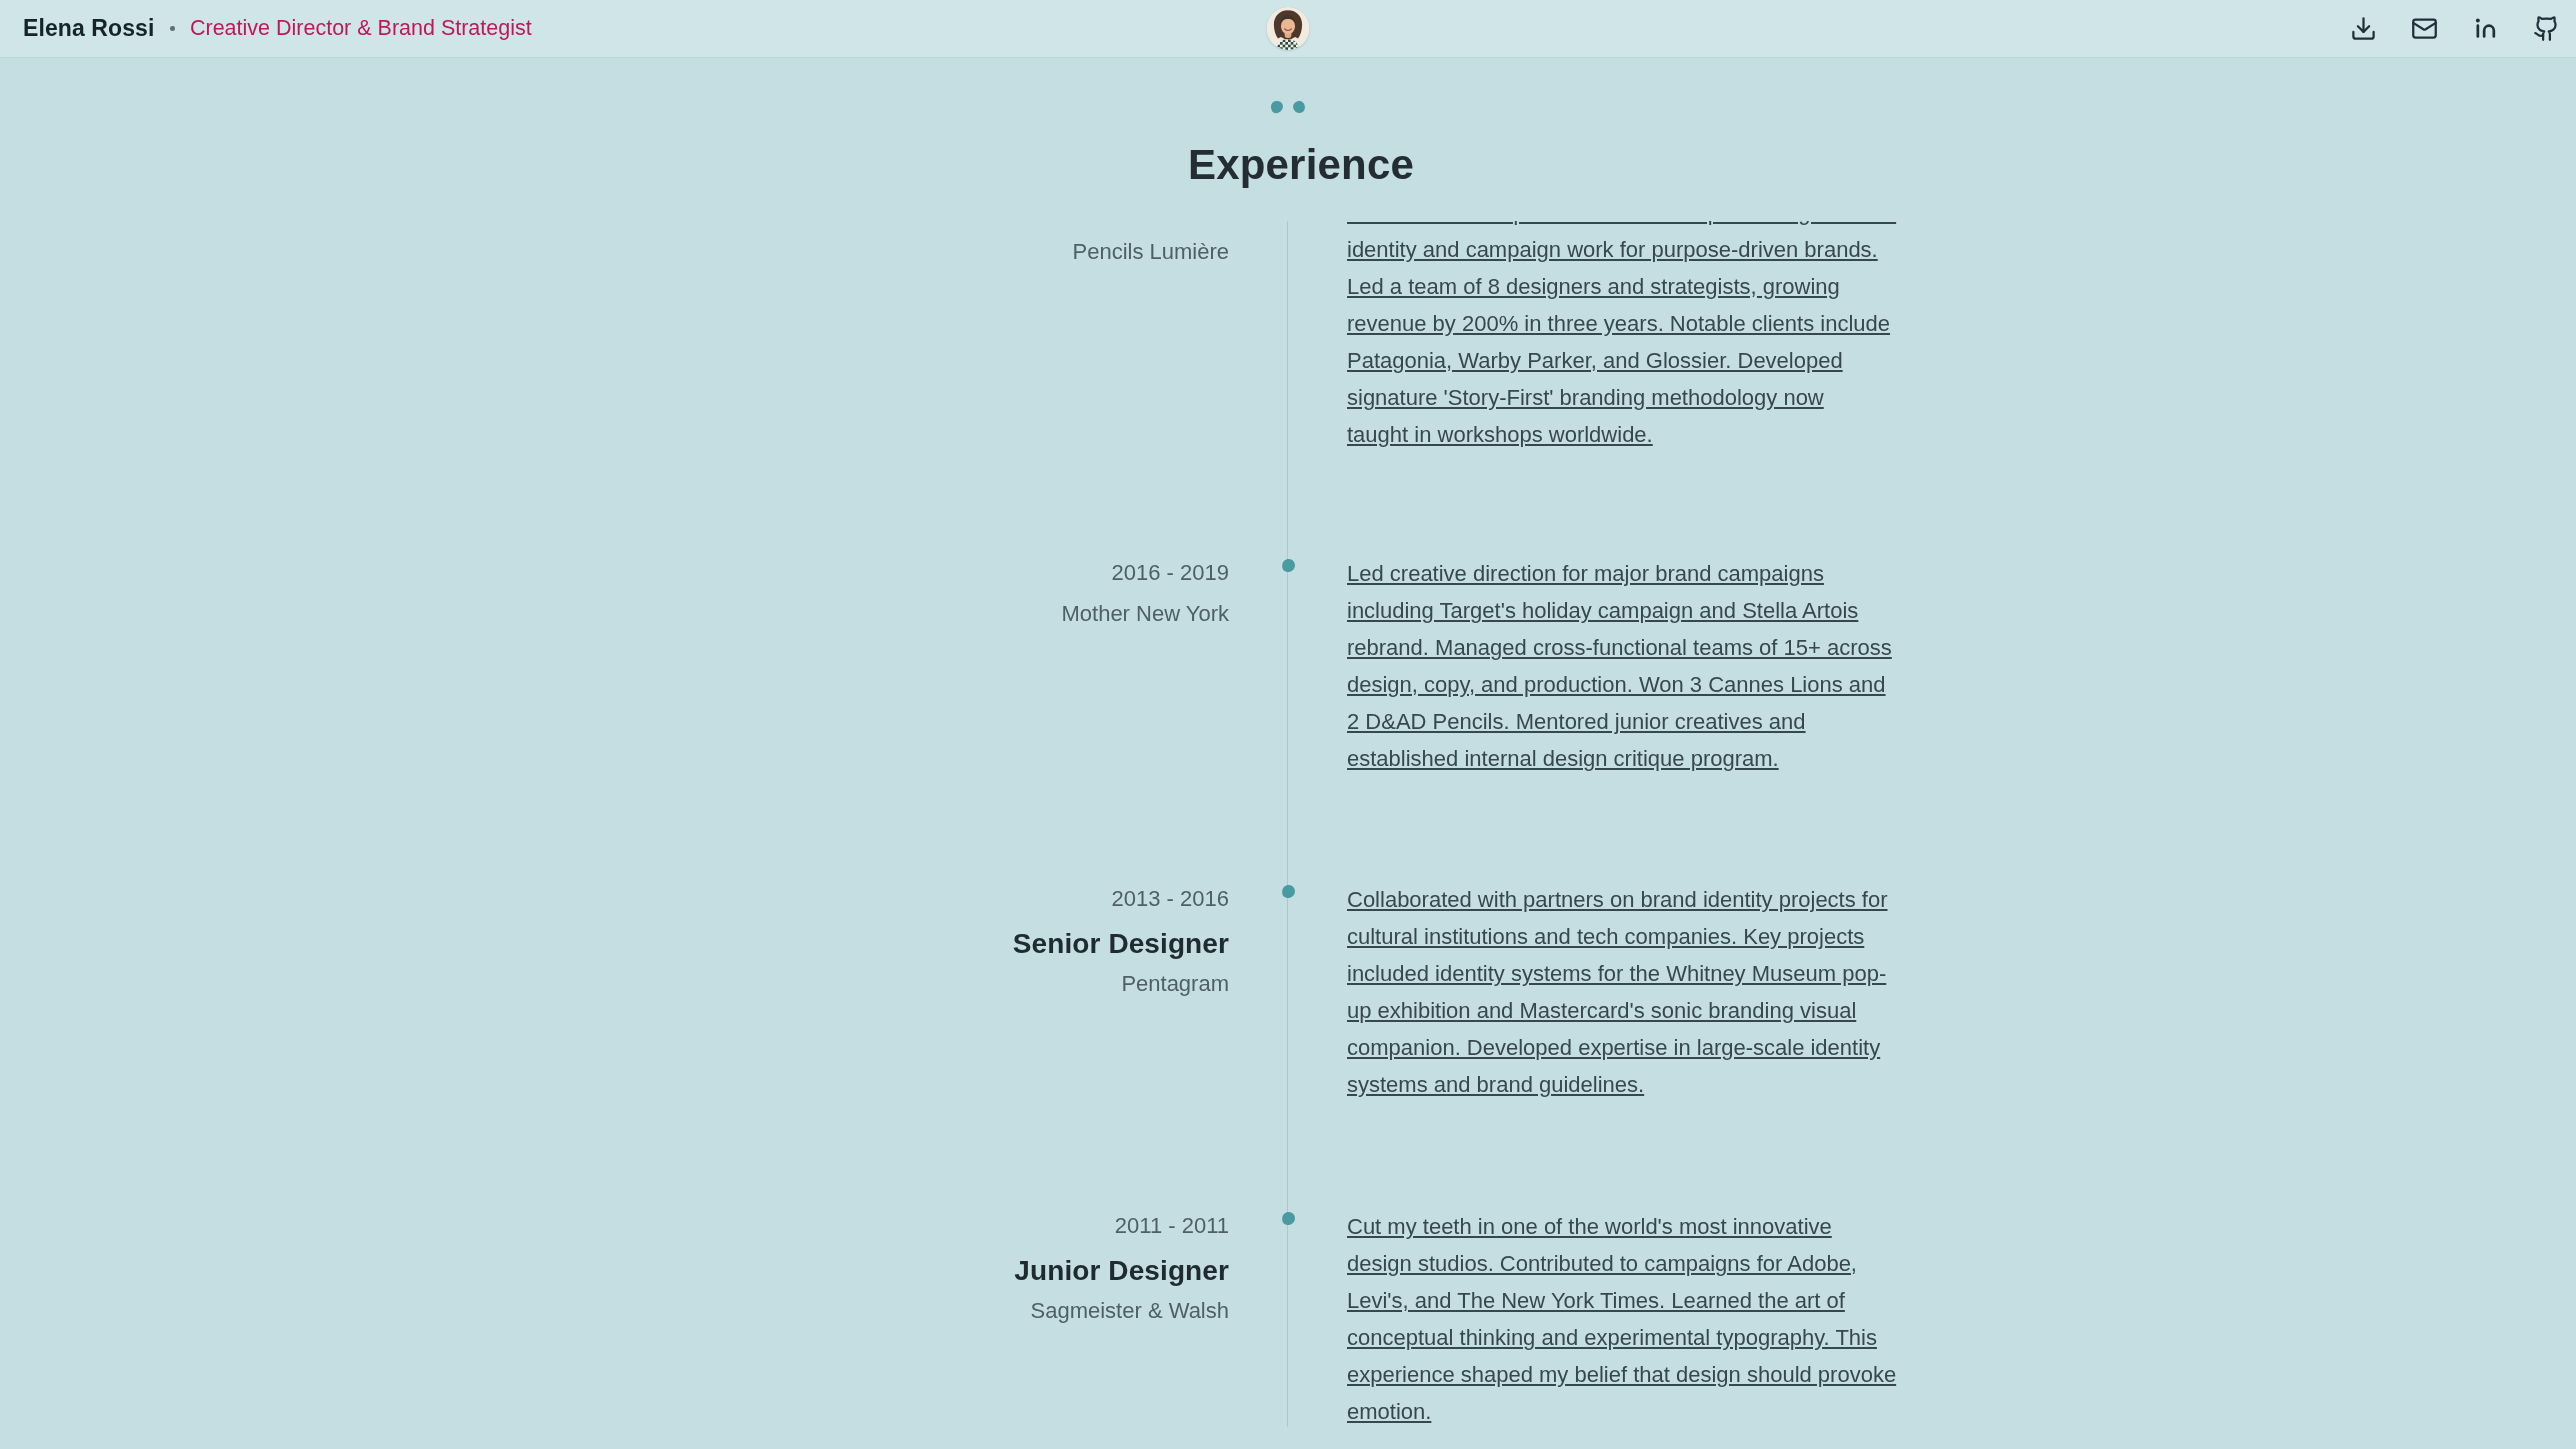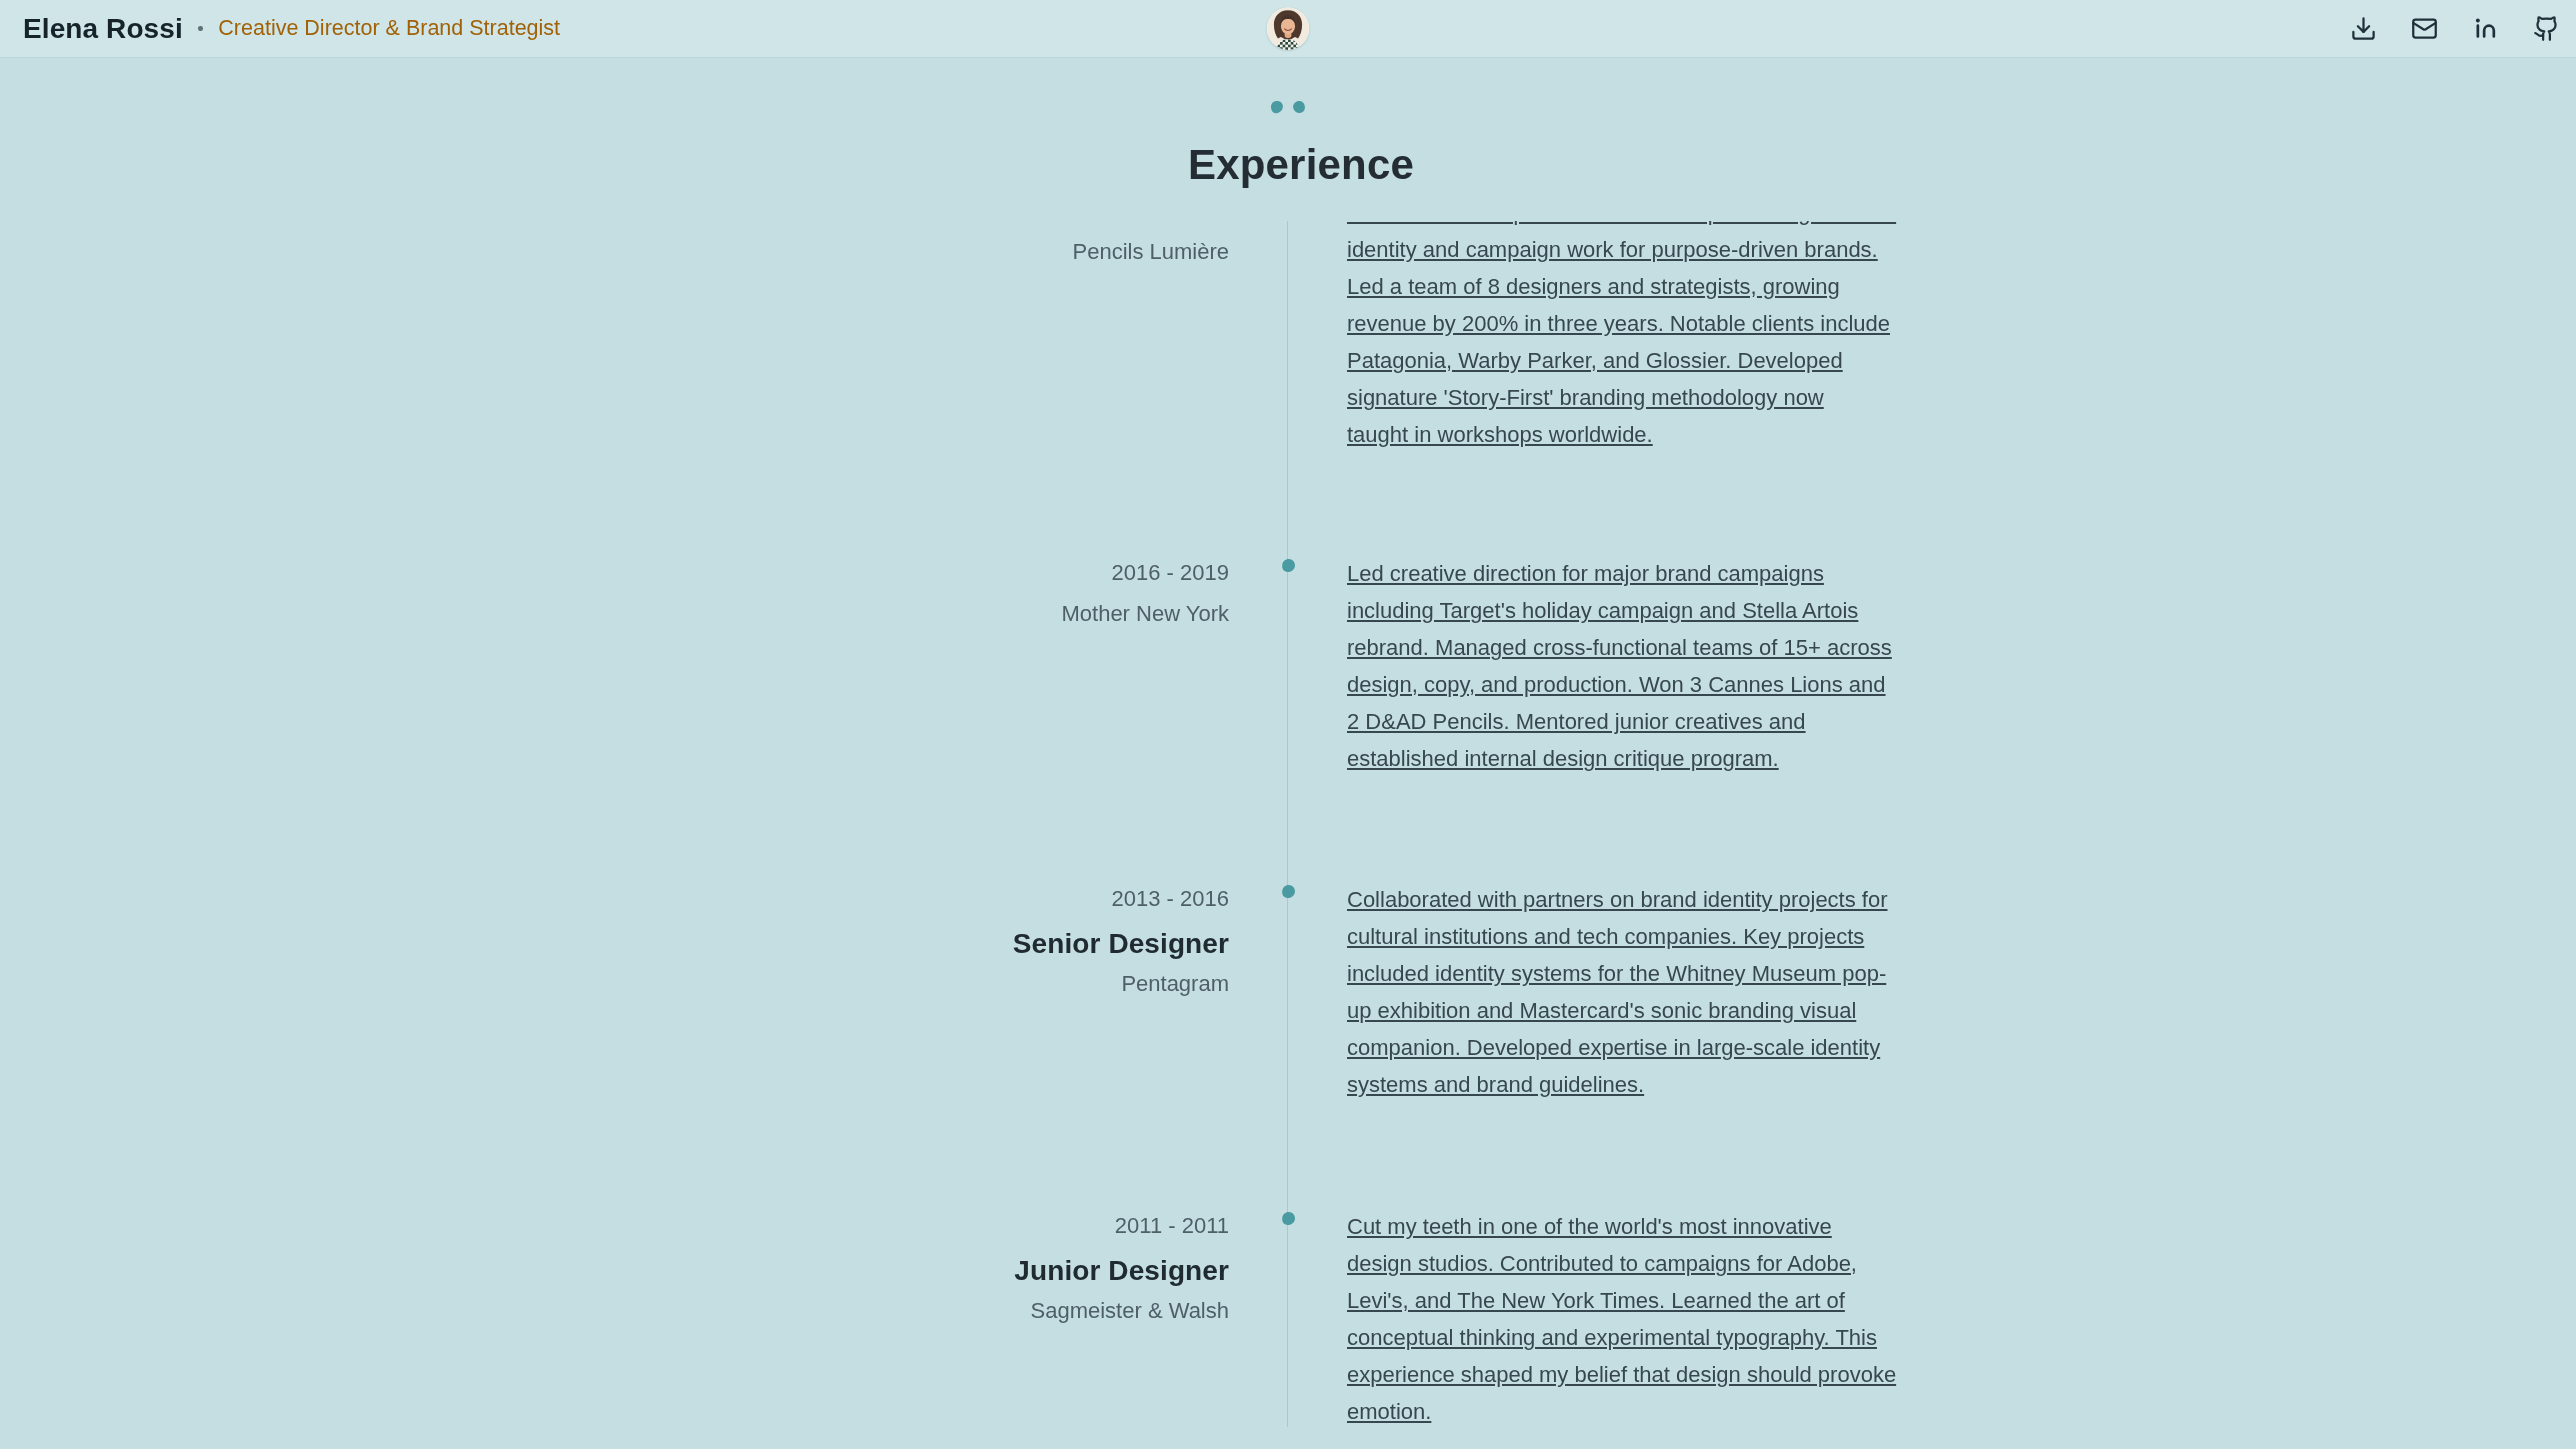--- a/index.html
+++ b/index.html
@@ -17,26 +17,26 @@
   
   .header {
     position: absolute; top: 0; left: 0; right: 0; height: 58px;
     background: #cfe5e8;
     border-bottom: 1.3px solid rgba(42,84,94,0.10);
     display: flex; align-items: center;
     padding: 0 16px 0 23px;
     z-index: 20;
   }
   .brand { display: flex; align-items: center; }
-  .brand-name { font-size: 28px; font-weight: 700; color: #16232b; letter-spacing: 0.1px; }
+  .brand-name { font-size: 23px; font-weight: 700; color: #16232b; letter-spacing: 0.1px; }
   .brand-sep {
     width: 4.7px; height: 4.7px; border-radius: 50%;
     background: #5e7078; margin: 0 15.4px;
   }
-  .brand-subtitle { font-size: 21.5px; color: #a16207; }
+  .brand-subtitle { font-size: 21.5px; color: #be185d; }
 
   .avatar-btn {
     position: absolute; left: 50%; top: 6.7px; transform: translateX(-50%);
     width: 43px; height: 43px; border-radius: 50%;
     overflow: hidden; padding: 0; border: none; background: transparent; cursor: pointer;
     box-shadow: 0 0.7px 2px rgba(30,60,66,0.18);
   }
   .avatar-btn svg { display: block; width: 43px; height: 43px; }
 
   .actions { margin-left: auto; display: flex; align-items: center; gap: 34px; }

